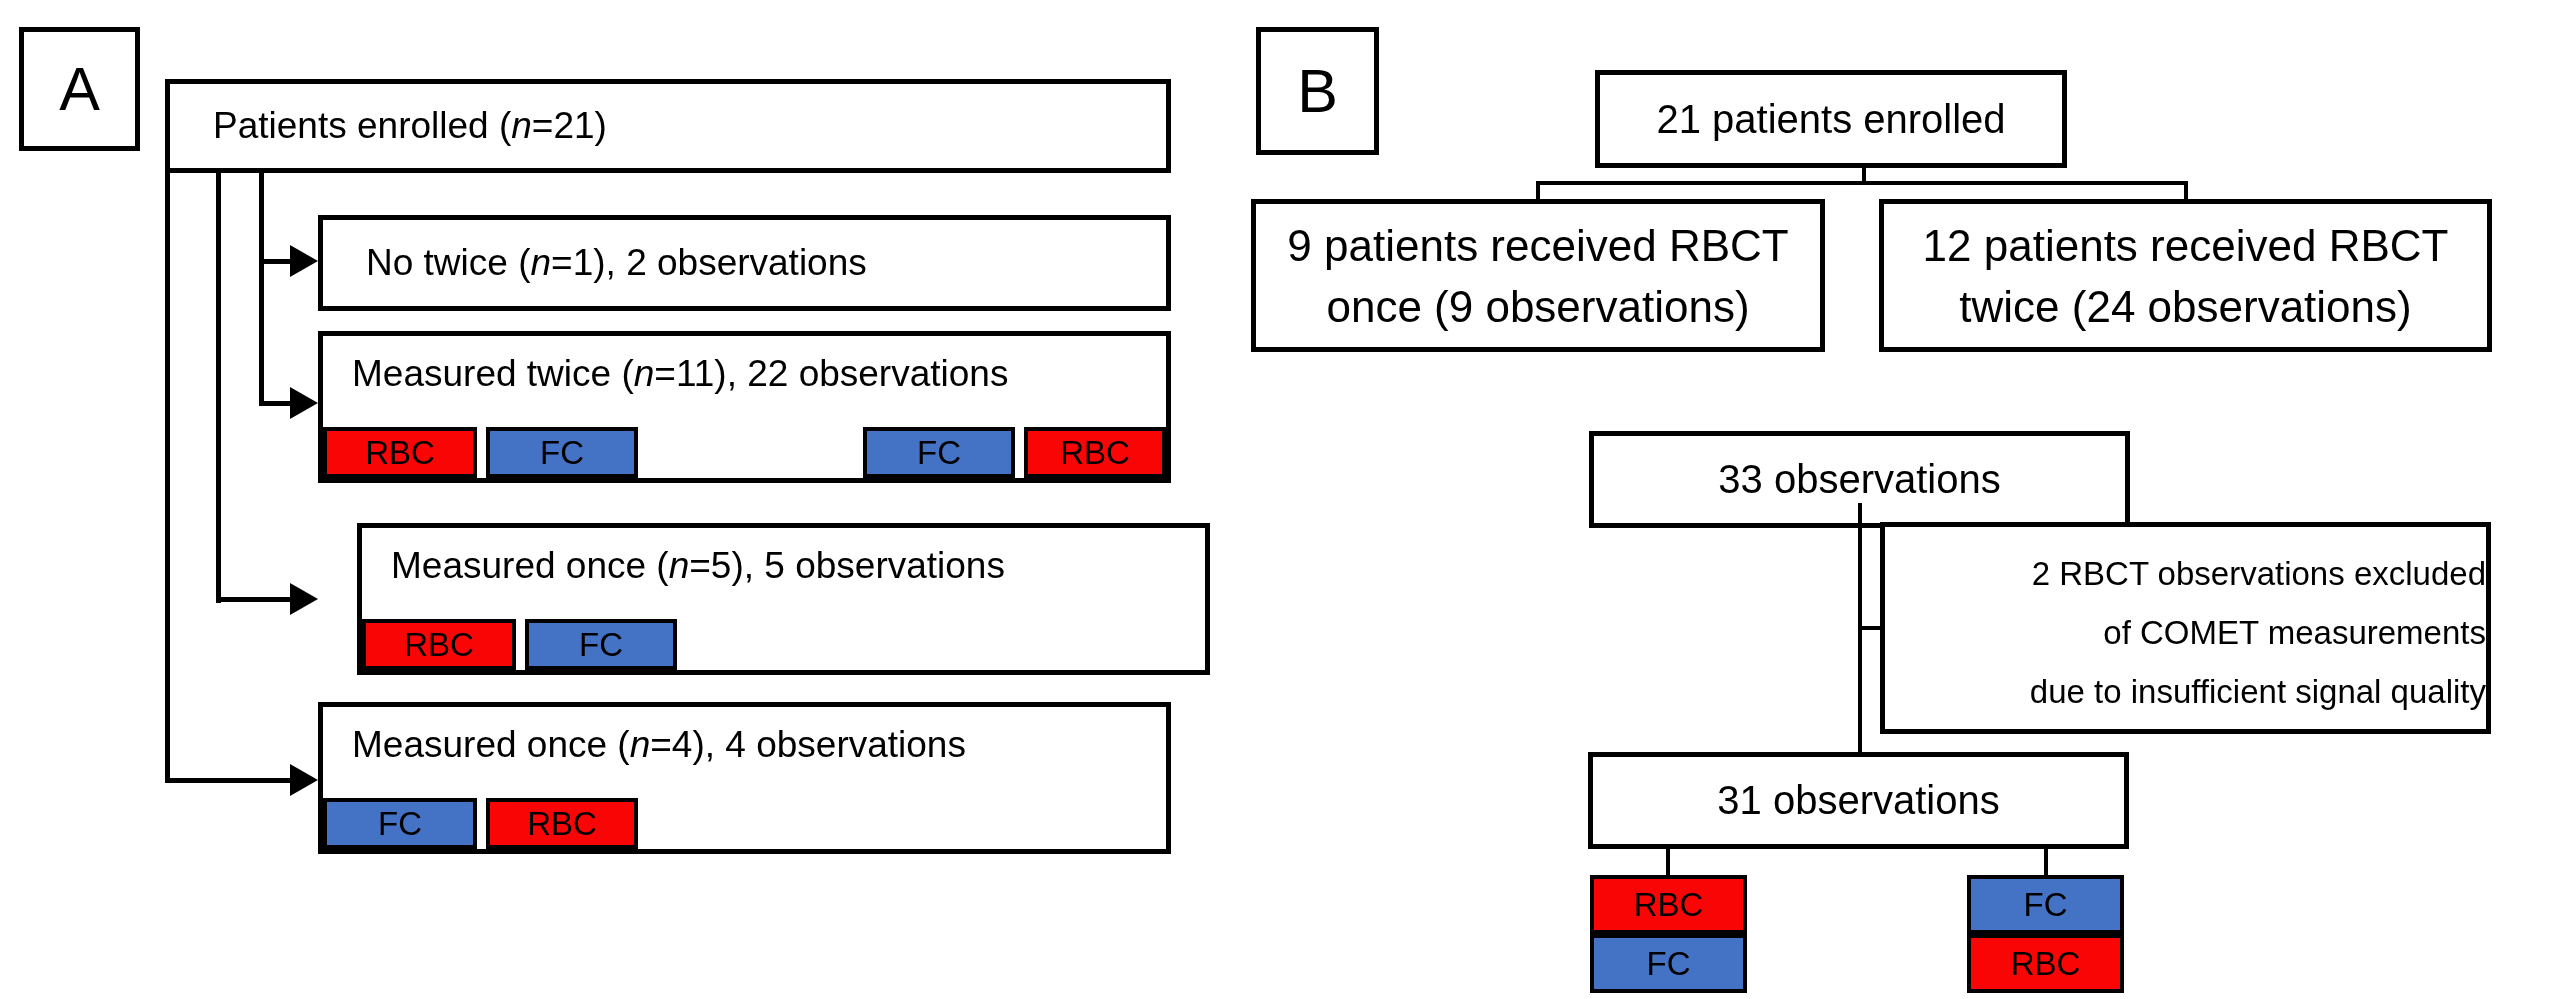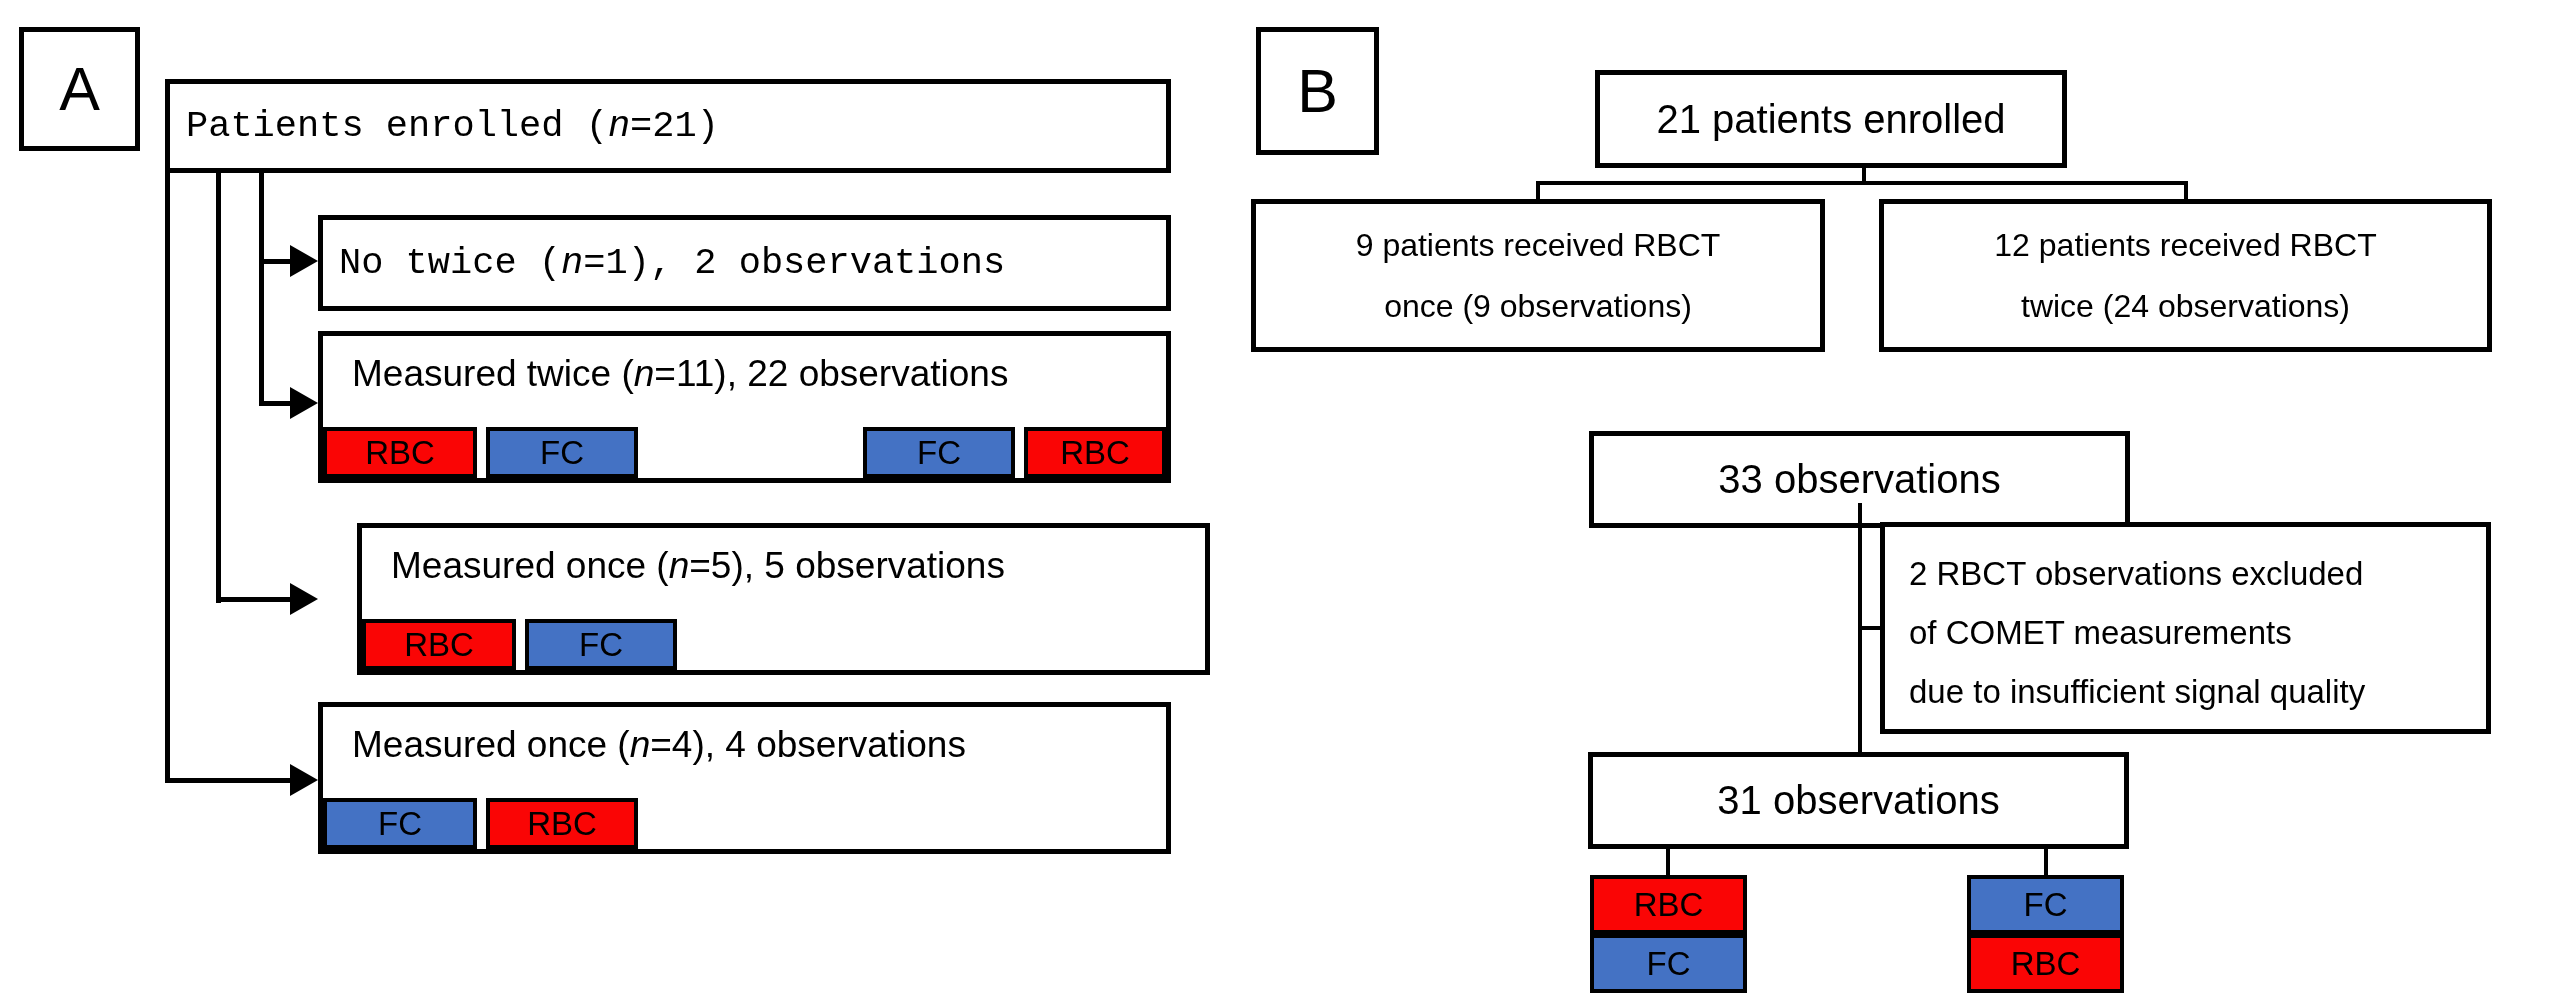--- a/index.html
+++ b/index.html
@@ -15,23 +15,23 @@
     position:absolute;
     background:#fff;
     border:5.1px solid #000;
     box-sizing:border-box;
   }
   .panel-label{
     display:flex;align-items:center;justify-content:center;
     font-size:61px;
   }
   .a-text{
-    position:absolute;left:16px;top:0;bottom:0;
+    position:absolute;left:43px;top:0;bottom:0;
     display:flex;align-items:center;
-    font-size:37px;white-space:nowrap;font-family:Liberation Mono, monospace;
+    font-size:37px;white-space:nowrap;
   }
   .a-text-top{
     position:absolute;left:29px;top:16.6px;
     font-size:37px;white-space:nowrap;
   }
   .it{font-style:italic;}
   .line{position:absolute;background:#000;}
   .arrow-head{
     position:absolute;width:0;height:0;
     border-top:16.6px solid transparent;
@@ -46,26 +46,27 @@
     color:#000000;font-size:33px;
   }
   .blk.red{background:var(--rbc,#fa0505);}
   .blk.blue{background:var(--fc,#4472c4);}
   .b-center{
     display:flex;align-items:center;justify-content:center;
     text-align:center;font-size:40px;
   }
   .b-twoline{
     display:flex;flex-direction:column;align-items:center;justify-content:center;
-    text-align:center;font-size:32px;line-height:61px;
+    text-align:center;font-size:44px;line-height:61px;
   }
   .b-excl{
     font-size:33px;line-height:59px;
     padding:16.6px 0 0 24px;box-sizing:border-box;
     white-space:nowrap;
+    text-align:right;
   }
 </style>
 </head>
 <body>
 
 <div id="figure">
 
   <div class="box panel-label" style="left:19px;top:27.4px;width:121px;height:124px;">
     <span>A</span>
   </div>

